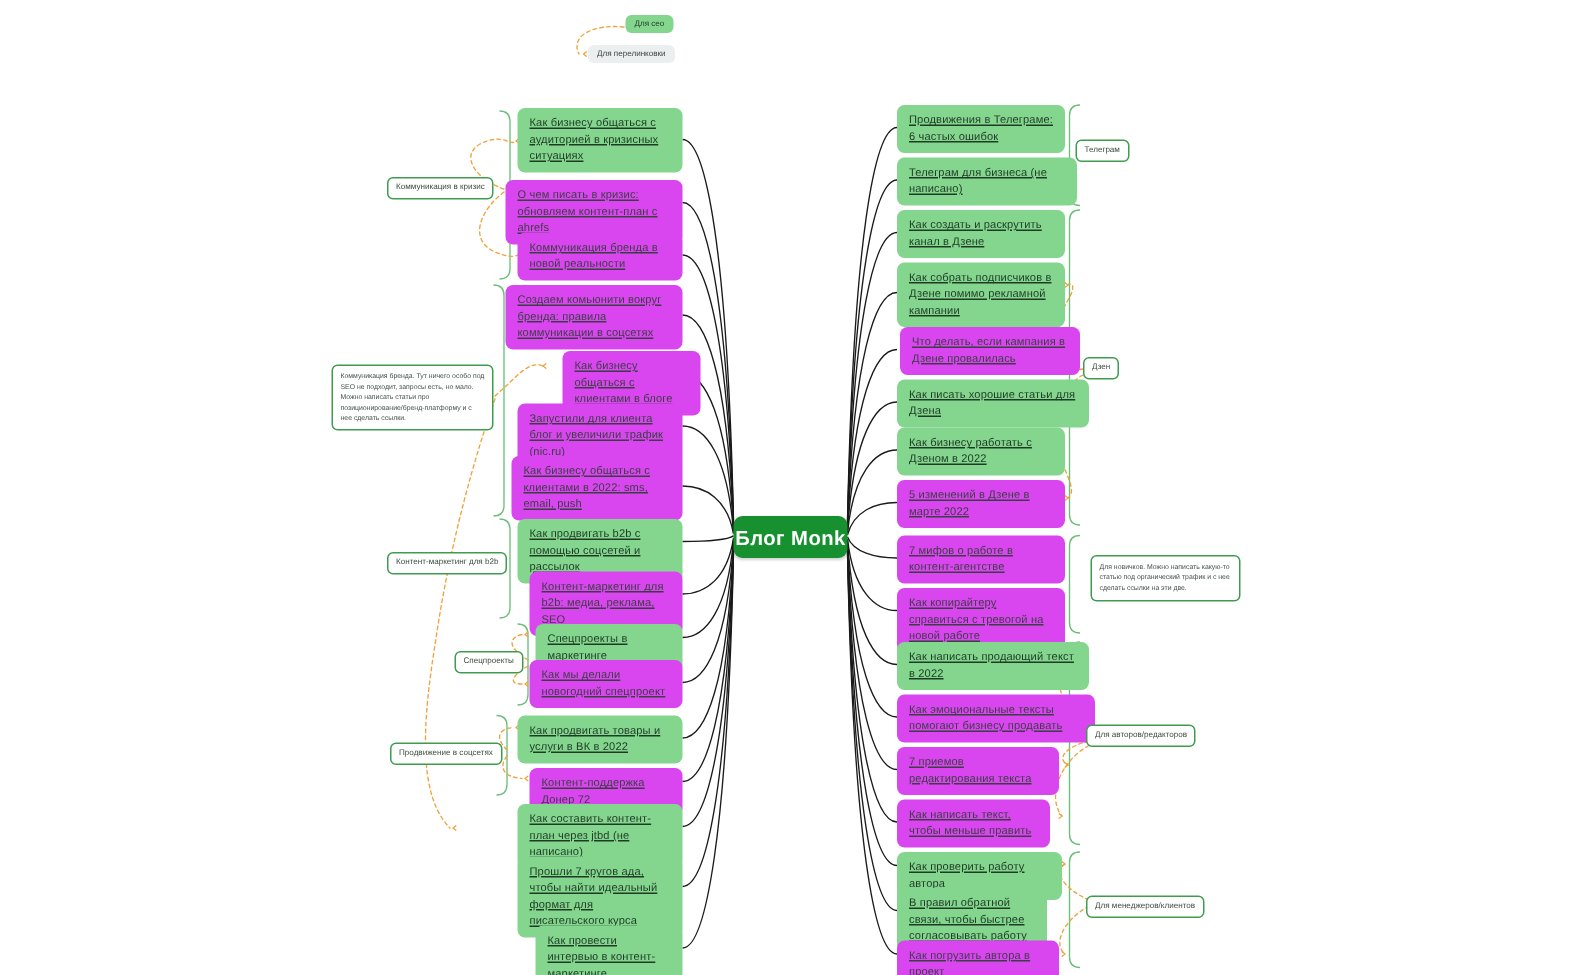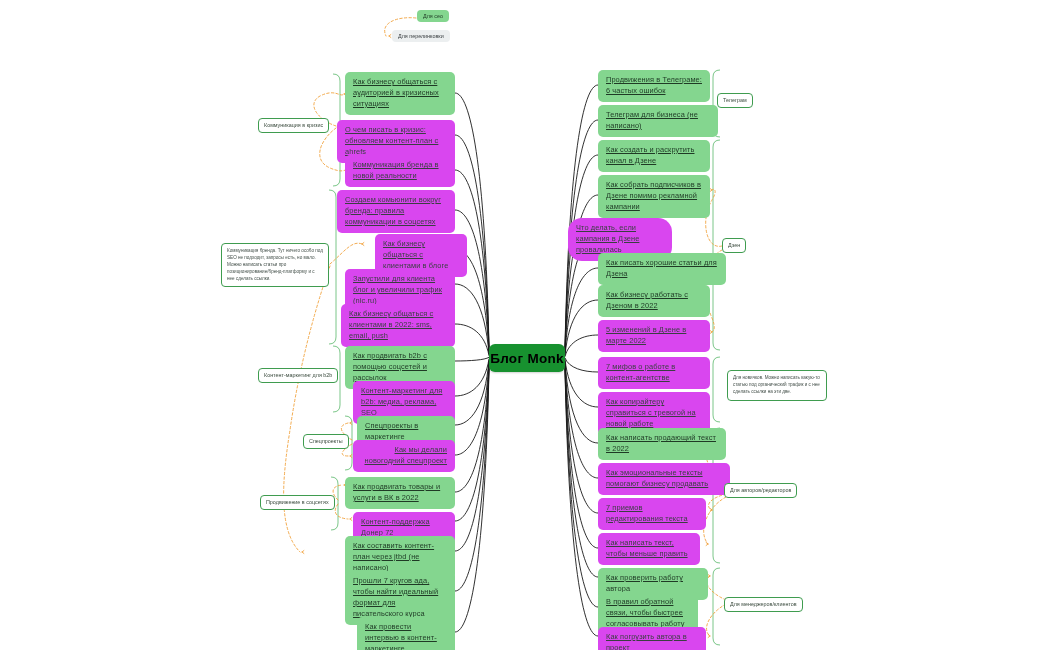--- a/index.html
+++ b/index.html
@@ -23,21 +23,21 @@
     color:#2d3a2f;
     letter-spacing:.1px;
     text-decoration:underline;
   }
   .node.green { background:#84d68f; color:#1f3a25; }
   .node.gray  { background:#d946ef; color:#3a3f42; }
 
   .center-node {
     position:absolute;
     background:#17912f;
-    color:#000000;
+    color:#ffffff;
     border-radius:6px;
     font-size:13.5px;
     font-weight:bold;
     letter-spacing:.3px;
     display:flex; align-items:center; justify-content:center;
     box-shadow:0 1px 2px rgba(0,0,0,.18);
   }
 
   .tag {
     position:absolute;
@@ -178,33 +178,33 @@
       <div class="node green" style="left: 345px; top: 72px; width: 110px; min-height: 42px;">Как бизнесу общаться с аудиторией в кризисных ситуациях</div>
       <div class="node gray" style="left: 337px; top: 120px; width: 118px; min-height: 30px;">О чем писать в кризис: обновляем контент-план с ahrefs</div>
       <div class="node gray" style="left: 345px; top: 155px; width: 110px; min-height: 30px;">Коммуникация бренда в новой реальности</div>
       <div class="node gray" style="left: 337px; top: 190px; width: 118px; min-height: 40px;">Создаем комьюнити вокруг бренда: правила коммуникации в соцсетях</div>
       <div class="node gray" style="left: 375px; top: 234px; width: 92px; min-height: 30px;">Как бизнесу общаться с клиентами в блоге</div>
       <div class="node gray" style="left: 345px; top: 269px; width: 110px; min-height: 30px;">Запустили для клиента блог и увеличили трафик (nic.ru)</div>
       <div class="node gray" style="left: 341px; top: 304px; width: 114px; min-height: 40px;">Как бизнесу общаться с клиентами в 2022: sms, email, push</div>
       <div class="node green" style="left: 345px; top: 346px; width: 110px; min-height: 30px;">Как продвигать b2b с помощью соцсетей и рассылок</div>
       <div class="node gray" style="left: 353px; top: 381px; width: 102px; min-height: 30px;">Контент-маркетинг для b2b: медиа, реклама, SEO</div>
       <div class="node green" style="left: 357px; top: 416px; width: 98px; min-height: 18px;">Спецпроекты в маркетинге</div>
-      <div class="node gray" style="left: 353px; top: 440px; width: 102px; min-height: 30px; text-align: right;">Как мы делали новогодний спецпроект</div>
+      <div class="node gray" style="left: 353px; top: 440px; width: 102px; min-height: 30px;">Как мы делали новогодний спецпроект</div>
       <div class="node green" style="left: 345px; top: 477px; width: 110px; min-height: 30px;">Как продвигать товары и услуги в ВК в 2022</div>
       <div class="node gray" style="left: 353px; top: 512px; width: 102px; min-height: 18px;">Контент-поддержка Донер 72</div>
       <div class="node green" style="left: 345px; top: 536px; width: 110px; min-height: 30px;">Как составить контент-план через jtbd (не написано)</div>
       <div class="node green" style="left: 345px; top: 571px; width: 110px; min-height: 40px;">Прошли 7 кругов ада, чтобы найти идеальный формат для писательского курса</div>
       <div class="node green" style="left: 357px; top: 617px; width: 98px; min-height: 30px;">Как провести интервью в контент-маркетинге</div>
     </div>
   <div id="right-nodes">
       <div class="node green" style="left: 598px; top: 70px; width: 112px; min-height: 30px;">Продвижения в Телеграме: 6 частых ошибок</div>
       <div class="node green" style="left: 598px; top: 105px; width: 120px; min-height: 30px;">Телеграм для бизнеса (не написано)</div>
       <div class="node green" style="left: 598px; top: 140px; width: 112px; min-height: 30px;">Как создать и раскрутить канал в Дзене</div>
       <div class="node green" style="left: 598px; top: 175px; width: 112px; min-height: 40px;">Как собрать подписчиков в Дзене помимо рекламной кампании</div>
-      <div class="node gray" style="left: 568px; top: 218px; width: 104px; min-height: 30px; border-radius: 14px;">Что делать, если кампания в Дзене провалилась</div>
+      <div class="node gray" style="left: 600px; top: 218px; width: 120px; min-height: 30px;">Что делать, если кампания в Дзене провалилась</div>
       <div class="node green" style="left: 598px; top: 253px; width: 128px; min-height: 30px;">Как писать хорошие статьи для Дзена</div>
       <div class="node green" style="left: 598px; top: 285px; width: 112px; min-height: 30px;">Как бизнесу работать с Дзеном в 2022</div>
       <div class="node gray" style="left: 598px; top: 320px; width: 112px; min-height: 30px;">5 изменений в Дзене в марте 2022</div>
       <div class="node gray" style="left: 598px; top: 357px; width: 112px; min-height: 30px;">7 мифов о работе в контент-агентстве</div>
       <div class="node gray" style="left: 598px; top: 392px; width: 112px; min-height: 30px;">Как копирайтеру справиться с тревогой на новой работе</div>
       <div class="node green" style="left: 598px; top: 428px; width: 128px; min-height: 30px;">Как написать продающий текст в 2022</div>
       <div class="node gray" style="left: 598px; top: 463px; width: 132px; min-height: 30px;">Как эмоциональные тексты помогают бизнесу продавать</div>
       <div class="node gray" style="left: 598px; top: 498px; width: 108px; min-height: 30px;">7 приемов редактирования текста</div>
       <div class="node gray" style="left: 598px; top: 533px; width: 102px; min-height: 30px;">Как написать текст, чтобы меньше править</div>
       <div class="node green" style="left: 598px; top: 568px; width: 110px; min-height: 18px;">Как проверить работу автора</div>

